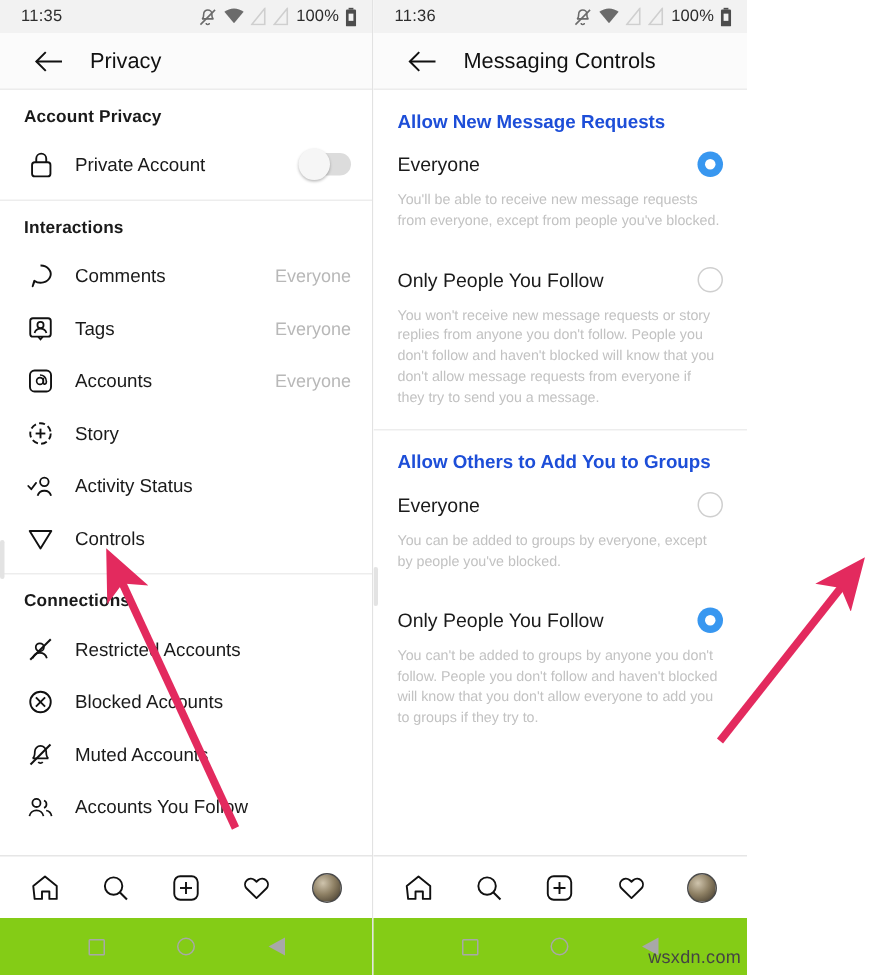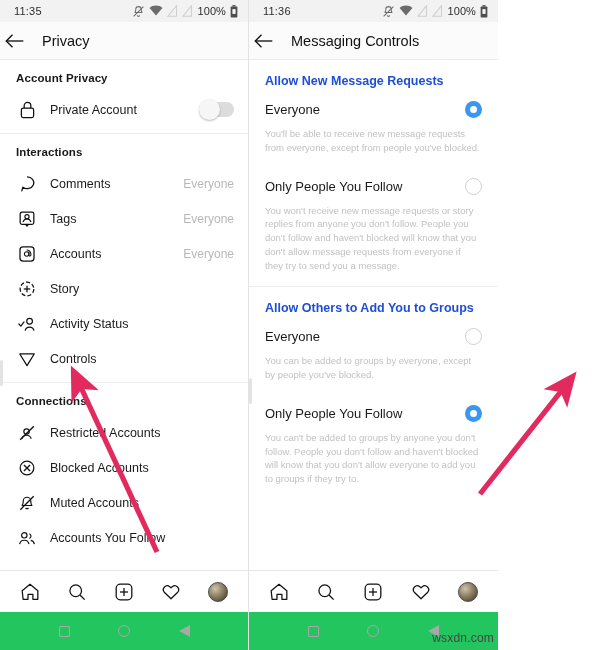--- a/index.html
+++ b/index.html
@@ -20,21 +20,21 @@
     padding: 0 10px 0 14px; flex: 0 0 22px;
   }
   .status-time { font-size: 11px; color: #2d2d2d; letter-spacing: .2px; }
   .status-right { margin-left: auto; display: flex; align-items: flex-start; gap: 4px; }
   .status-right svg { display: block; }
   .status-pct { font-size: 11px; color: #2d2d2d; letter-spacing: .1px; }
 
   
   .appbar {
     height: 38px; background: #fbfbfb; display: flex; align-items: center;
-    padding: 0 4px; flex: 0 0 38px; border-bottom: 1px solid #ececec;
+    padding: 0 22px; flex: 0 0 38px; border-bottom: 1px solid #ececec;
   }
   .back-btn { width: 22px; height: 22px; display: flex; align-items: center;
               justify-content: center; cursor: pointer; }
   .appbar-title { font-size: 14.5px; color: #111; margin-left: 16px; font-weight: 400; }
 
   
   .body { flex: 1 1 auto; position: relative; overflow: hidden; background: #fff; }
 
   
   .section-head {
@@ -82,21 +82,21 @@
     height: 42px; flex: 0 0 42px; background: #fff; border-top: 1px solid #e6e6e6;
     display: flex; align-items: center; justify-content: space-around; padding: 0 6px;
   }
   .navbtn { width: 34px; height: 34px; display: flex; align-items: center;
             justify-content: center; cursor: pointer; }
   .avatar { width: 20px; height: 20px; border-radius: 50%;
             background: radial-gradient(circle at 35% 32%, #cfc4ad 0%, #8e8064 45%, #3a3226 100%);
             border: 1.2px solid #4a4a4a; }
 
   
-  .sysnav { height: 38px; flex: 0 0 38px; background: #22c55e;
+  .sysnav { height: 38px; flex: 0 0 38px; background: #84cc16;
             display: flex; align-items: center; justify-content: space-around;
             padding: 0 34px; position: relative; }
   .sysbtn { width: 24px; height: 24px; display: flex; align-items: center;
             justify-content: center; cursor: pointer; }
   .sq { width: 11px; height: 11px; border: 1.6px solid #a8a8a8; border-radius: 1px; }
   .ci { width: 12px; height: 12px; border: 1.6px solid #a8a8a8; border-radius: 50%; }
   .tri { width: 0; height: 0; border-top: 6.5px solid transparent;
          border-bottom: 6.5px solid transparent; border-right: 11px solid #a8a8a8; }
 
   .watermark { position: absolute; right: 4px; bottom: 5px; font-size: 12px;

